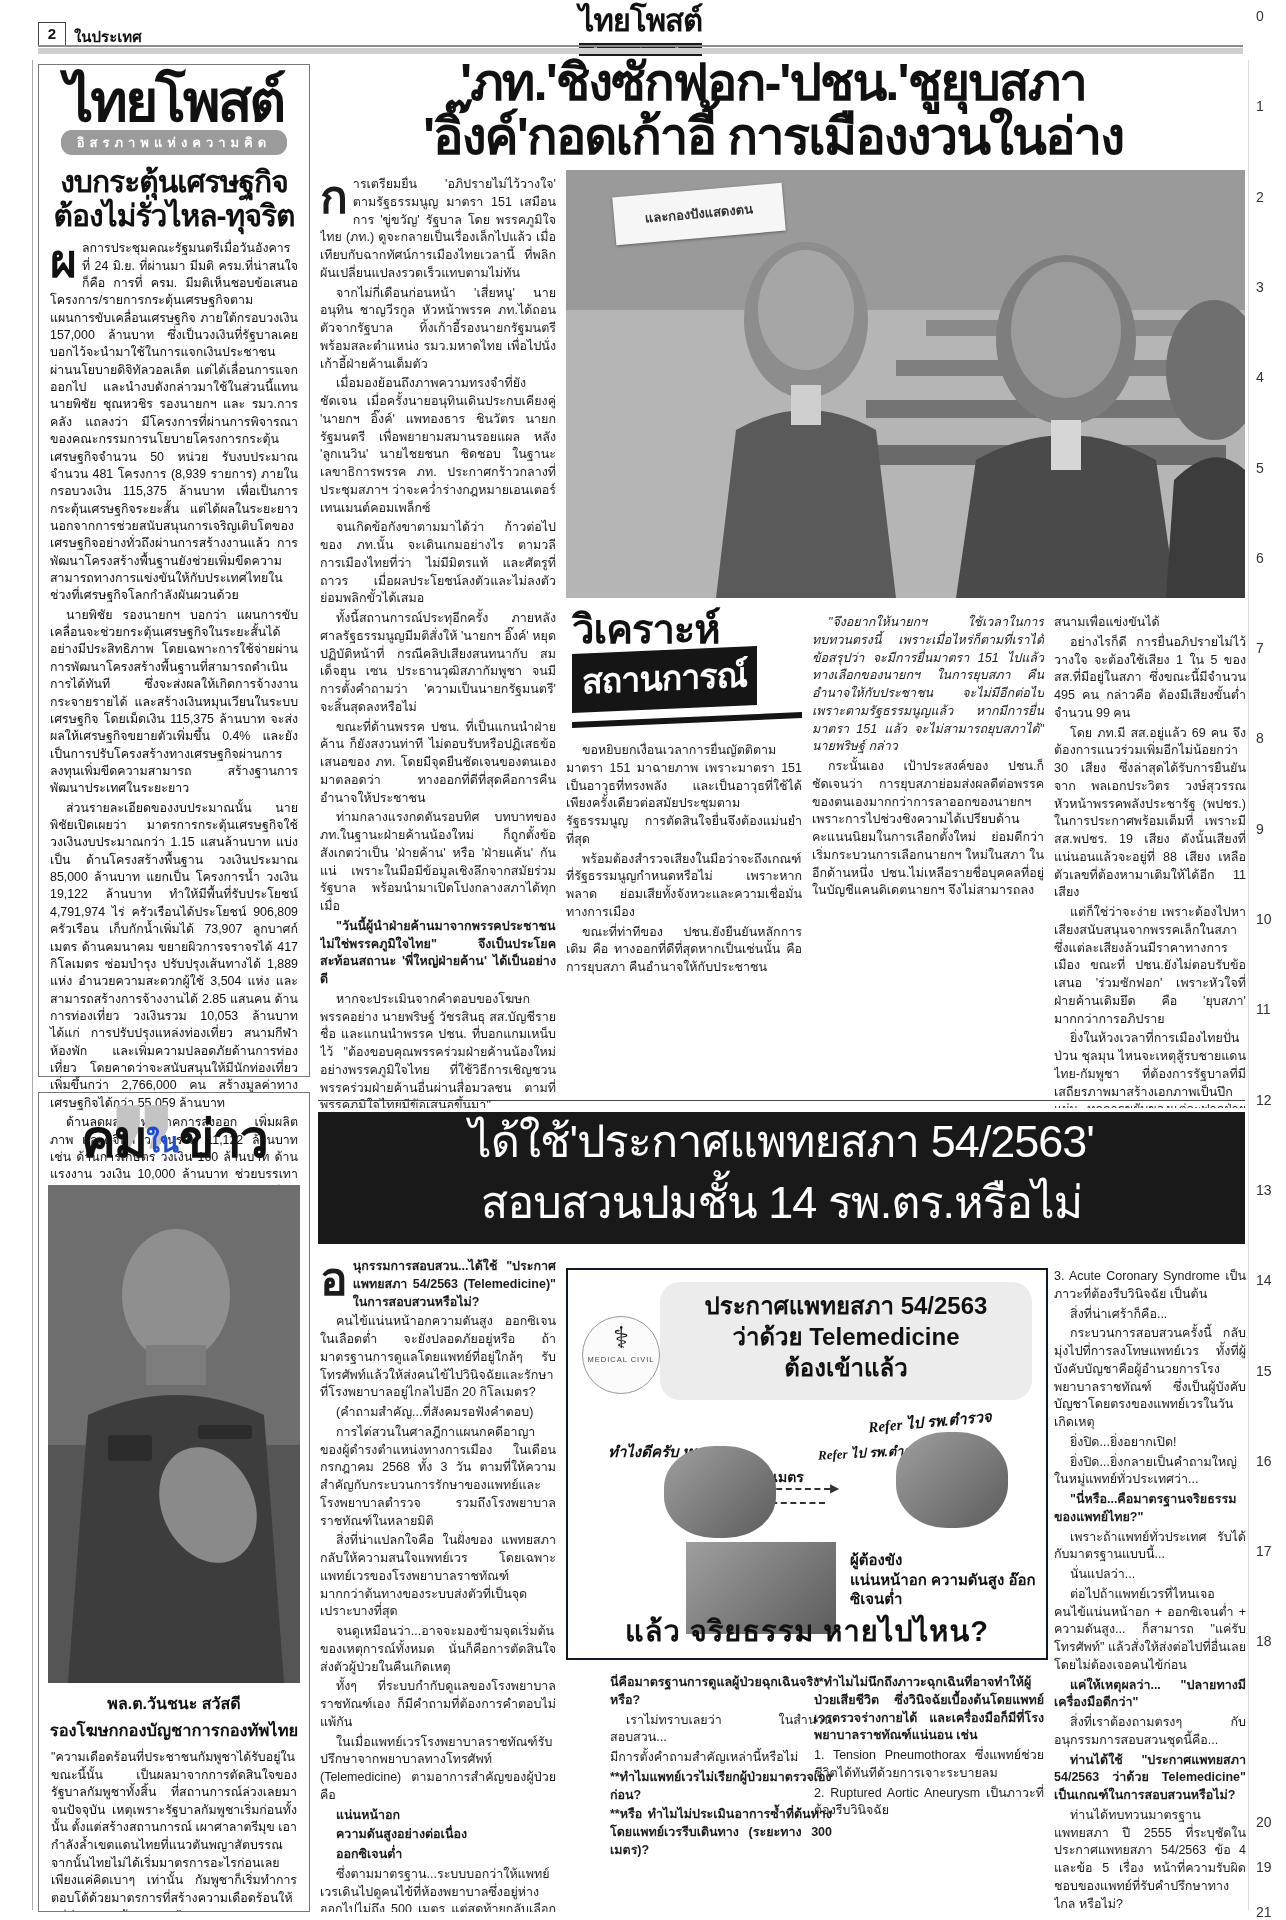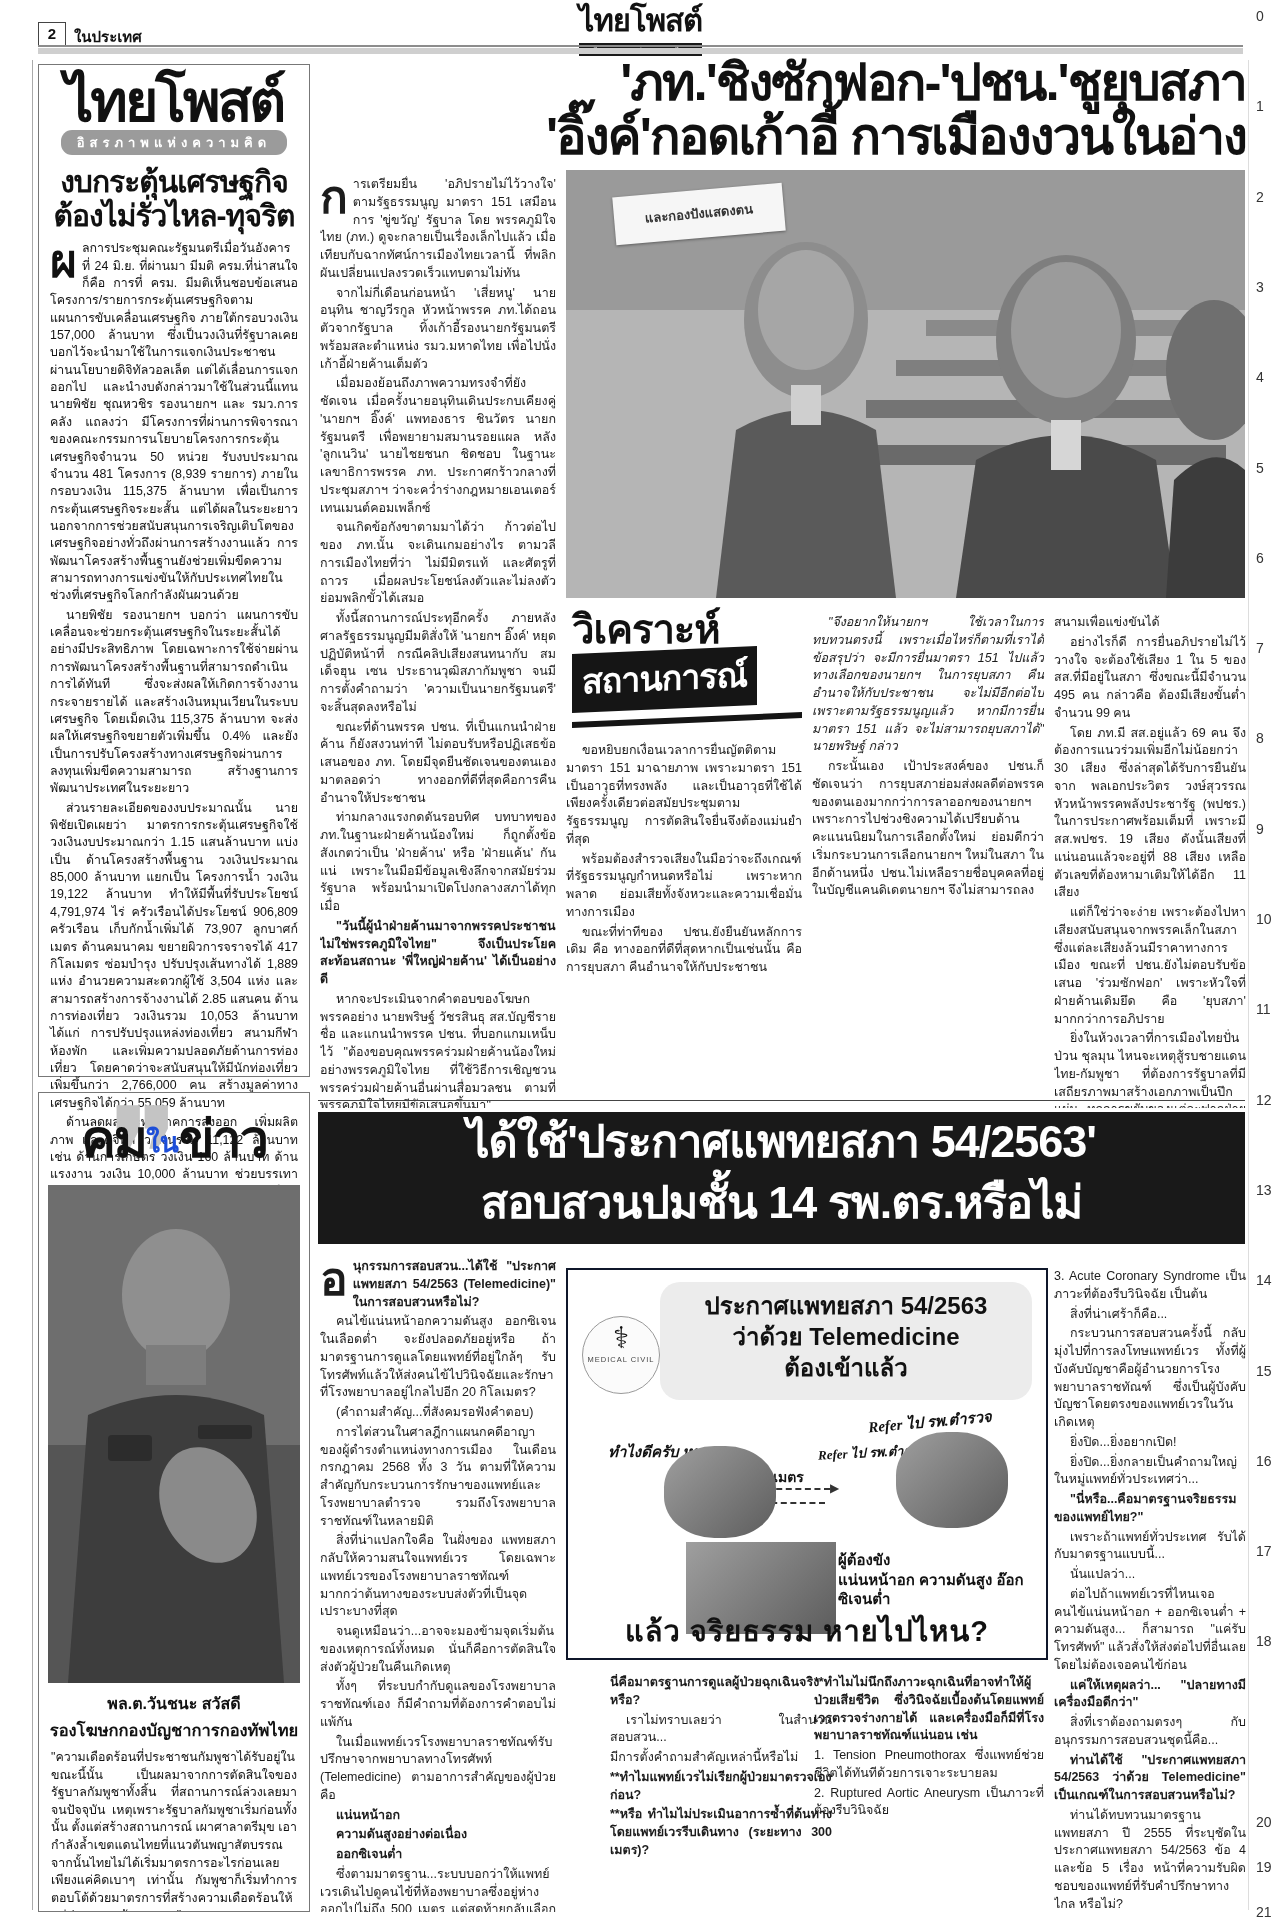--- a/index.html
+++ b/index.html
@@ -30,37 +30,37 @@
   .lb-logo{font-size:57px;font-weight:900;text-align:center;letter-spacing:-3px;line-height:1.0;margin-top:8px;}
   .lb-pill{width:226px;margin:0 auto;background:#9b9b9b;color:#fff;border-radius:11px;
         font-size:13px;font-weight:bold;letter-spacing:5px;text-align:center;padding:2px 0;}
   .lb-head{font-size:30px;font-weight:800;text-align:center;line-height:1.12;margin:10px 0 8px;letter-spacing:-1px;}
   .lb-body{padding:0 11px;font-size:12.4px;line-height:1.4;text-align:justify;}
   .lb-body p{margin:0 0 2px;text-indent:16px;}
   .lb-body p.first{text-indent:0;}
   .lb-body p.b{font-weight:bold;}
   
   .main-head{position:absolute;left:300px;top:56px;width:946px;font-weight:900;
-        font-size:51px;line-height:1.06;letter-spacing:-2px;text-align:right;}
+        font-size:51px;line-height:1.06;letter-spacing:-2px;text-align:center;}
   
   .photo-main{position:absolute;left:566px;top:170px;width:679px;height:428px;
         background:linear-gradient(120deg,#d9d9d9 0%,#b9b9b9 40%,#8e8e8e 100%);overflow:hidden;}
   .photo-sign{position:absolute;left:48px;top:20px;width:170px;height:48px;background:#f6f6f6;
         transform:rotate(-5deg);font-size:13px;font-weight:bold;color:#333;text-align:center;
         line-height:48px;box-shadow:0 1px 3px rgba(0,0,0,.4);}
   
   .ana{position:absolute;left:572px;top:610px;width:240px;height:112px;}
   .ana-1{font-size:40px;font-weight:900;letter-spacing:-1px;line-height:.95;}
   .ana-2{display:inline-block;background:#151515;color:#fff;font-size:34px;font-weight:900;
         padding:1px 10px 4px;transform:skewY(-2.5deg);margin-top:2px;letter-spacing:-1px;}
   .ana-bar{width:230px;height:6px;background:#151515;transform:skewY(-2.5deg);margin-top:8px;}
   
   .banner{position:absolute;left:318px;top:1112px;width:927px;height:132px;background:#191919;
         color:#fff;text-align:center;}
-  .banner div{font-size:45px;font-weight:700;line-height:1.35;letter-spacing:-1px;}
+  .banner div{font-size:45px;font-weight:400;line-height:1.35;letter-spacing:-1px;}
   .rule-banner{position:absolute;left:318px;top:1100px;width:927px;height:1px;background:#444;}
   
   .info{position:absolute;left:566px;top:1268px;width:482px;height:392px;border:2px solid #0f172a;
         box-sizing:border-box;background:#fff;overflow:hidden;}
   .info-bubble{position:absolute;left:92px;top:12px;width:372px;height:118px;background:#ececec;
         border-radius:20px;text-align:center;font-weight:800;font-size:24px;line-height:1.3;padding-top:8px;box-sizing:border-box;}
   .info-logo{position:absolute;left:14px;top:46px;width:76px;height:76px;border:1px solid #999;
         border-radius:50%;background:#fbfbfb;text-align:center;}
   .info-logo .glyph{font-size:30px;line-height:1.4;display:block;}
   .info-logo .lbl{font-size:7.5px;letter-spacing:1px;font-weight:normal;color:#444;display:block;margin-top:-4px;}
@@ -70,21 +70,21 @@
   .refer2{position:absolute;left:250px;top:172px;transform:rotate(-3deg);font-size:13px;}
   .dist{position:absolute;left:178px;top:196px;font-weight:bold;font-size:14px;}
   .dash{position:absolute;height:0;border-top:2px dashed #333;}
   .dash.a{left:170px;top:218px;width:92px;}
   .dash.b{left:165px;top:232px;width:92px;}
   .arr{position:absolute;font-size:12px;color:#333;}
   .ph{position:absolute;background:linear-gradient(135deg,#9f9f9f,#5c5c5c);}
   .ph.doc{left:96px;top:176px;width:112px;height:92px;border-radius:45%;}
   .ph.ref{left:328px;top:162px;width:112px;height:96px;border-radius:45%;}
   .ph.pri{left:118px;top:272px;width:150px;height:92px;}
-  .info-cap{position:absolute;left:270px;top:280px;width:190px;font-weight:bold;font-size:15px;line-height:1.3;}
+  .info-cap{position:absolute;left:282px;top:280px;width:190px;font-weight:bold;font-size:15px;line-height:1.3;}
   .info-foot{position:absolute;left:0;bottom:4px;width:100%;text-align:center;font-size:29px;font-weight:900;letter-spacing:1px;}
   
   .combox{position:absolute;left:38px;top:1092px;width:272px;height:820px;border:1px solid #777;box-sizing:border-box;overflow:hidden;}
   .com-logo{position:relative;height:92px;text-align:center;}
   .com-quote{position:absolute;left:70px;top:-14px;font-size:130px;color:#c4c4c4;font-family:"Liberation Serif",serif;}
   .com-logo .t{position:relative;font-size:52px;font-weight:900;letter-spacing:-2px;line-height:92px;}
   .com-logo .mid{font-size:28px;color:#1d4ed8;vertical-align:middle;letter-spacing:0;text-align:right;}
   .com-photo{position:relative;margin:0 auto;width:252px;height:498px;
         background:linear-gradient(145deg,#8a8a8a 0%,#565656 55%,#2f2f2f 100%);overflow:hidden;}
   .com-name{font-size:16px;font-weight:800;text-align:center;margin-top:8px;}

